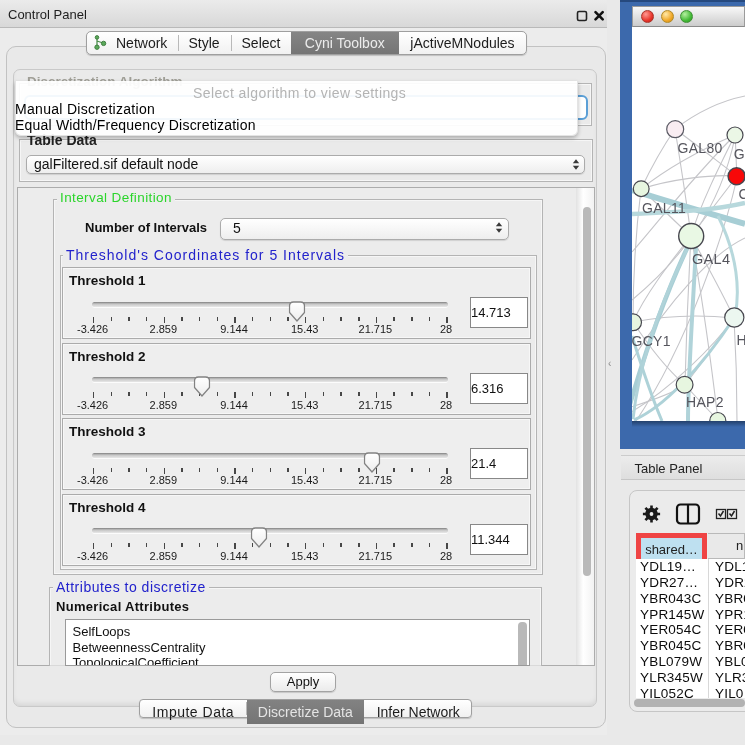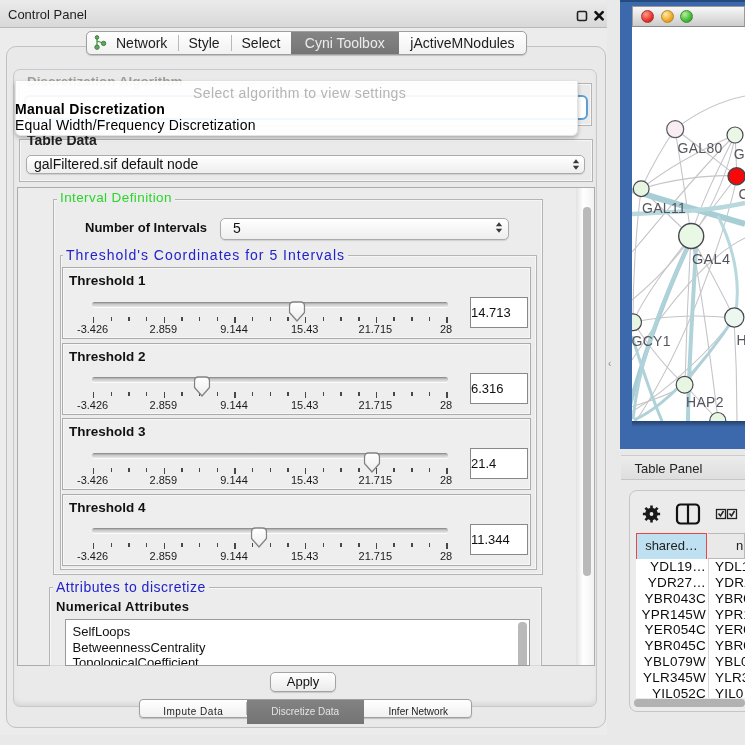--- a/index.html
+++ b/index.html
@@ -55,52 +55,52 @@
 #attrlist { left:64.5px; top:619px; width:465px; height:47px; background:#ffffff; border:1px solid #9a9a9a;
   font-size:13px; color:#111; overflow:hidden; }
 #attrlist div { padding-left:7px; height:15.5px; line-height:15.5px; }
 #attrlist .sb { position:absolute; right:2px; top:2px; width:8.5px; height:60px; border-radius:4px; background:#b9b9b9; padding:0; }
 
 #applybtn { left:270px; top:671.5px; width:66px; height:20px; background:linear-gradient(#ffffff,#ebebeb);
   border:1px solid #a3a3a3; border-radius:5px; font-size:13px; color:#111; text-align:center; line-height:18px;
   box-shadow:0 1px 1px rgba(0,0,0,0.15); }
 #bottabs { left:138.5px; top:698.5px; width:333.5px; height:19.5px; background:linear-gradient(#ffffff,#f0f0f0);
   border:1px solid #9f9f9f; border-radius:4px; box-shadow:0 1px 1px rgba(0,0,0,0.18); }
-#bottabs .seg { position:absolute; top:0; height:24px; font-size:10px; color:#1c1c1c;
+#bottabs .seg { position:absolute; top:0; height:24px; font-size:14px; color:#1c1c1c;
   display:flex; align-items:center; justify-content:center; }
 #bottabs .sel { background:linear-gradient(#828282,#747474); color:#e4e4e4; }
 #bottabs .div { position:absolute; top:2px; width:1px; height:13px; background:#b9b9b9; }
 
 #popup { left:15px; top:81px; width:563px; height:55px; background:rgba(255,255,255,0.93);
   border:1px solid rgba(210,210,210,0.6); border-top:none; border-radius:0 0 6px 6px;
   box-shadow:0 2px 4px rgba(0,0,0,0.28); z-index:30; }
 #popup .hint { position:absolute; left:177px; top:4px; font-size:14px; color:#b4b4b4; letter-spacing:0.4px; }
-#popup .it1 { position:absolute; left:-1px; top:20px; font-size:14px; font-weight:bold; color:#000; letter-spacing:0.3px; }
+#popup .it1 { position:absolute; left:-1px; top:20px; font-size:14px; font-weight:normal; color:#000; letter-spacing:0.3px; }
 #popup .it2 { position:absolute; left:-1px; top:36px; font-size:14px; color:#000; letter-spacing:0.2px; }
 
 #netwin { left:620px; top:0; width:125px; height:449px; background:#3c69ac;
   border-top:2px solid #26497e; }
 #nettitle { left:632px; top:6px; width:113px; height:21px; background:linear-gradient(#f8f8f8,#cccccc);
   border:1px solid #9b9b9b; border-bottom-color:#8a8a8a; }
 .light { position:absolute; top:10px; width:13px; height:13px; border-radius:50%; }
 #netcanvas { left:632px; top:27px; width:113px; height:394px; background:#ffffff; overflow:hidden; }
 #netshadow { left:632px; top:421px; width:113px; height:6px; background:linear-gradient(#23406b,#3c69ac); }
 
 #tpbar { left:621px; top:455px; width:124px; height:25px; background:linear-gradient(#ececec,#dedede);
   border-top:1px solid #cccccc; border-bottom:1px solid #c6c6c6; }
 #tpbar .t { position:absolute; left:13.5px; top:5px; font-size:13px; color:#222; }
 #tablebox { left:629px; top:490px; width:124px; height:222px; background:#ebebeb;
   border:1px solid #c6c6c6; border-radius:8px; }
 #thead1 { left:636px; top:533px; width:71px; height:38px; background:#bee0f0;
-  border:1px solid #ef4444; font-size:13px; color:#222; text-align:center; line-height:24px; }
+  border:5px solid #ef4444; font-size:13px; color:#222; text-align:center; line-height:24px; }
 #thead2 { left:708px; top:533px; width:37px; height:26px; background:#e9e9e9;
   border:1px solid #b9b9b9; border-left:none; font-size:13px; color:#222; line-height:24px; padding-left:28px; }
 #tbodyarea { left:636px; top:559px; width:109px; height:139px; background:#ffffff; overflow:hidden; font-size:13.5px; color:#0c0c0c; letter-spacing:0.2px; }
 #tbodyarea .r { position:absolute; left:0; width:100%; height:15.9px; line-height:15.9px; }
-#tbodyarea .c1 { position:absolute; left:4px; width:66px; text-align:right; }
+#tbodyarea .c1 { position:absolute; left:4px; width:66px; text-align:left; }
 #tbodyarea .c2 { position:absolute; left:79px; white-space:nowrap; }
 #tbodyarea .cdiv { position:absolute; left:71.5px; top:0; width:1px; height:139px; background:#d8d8d8; }
 #hscroll { left:634px; top:698.5px; width:111px; height:8px; border-radius:4px; background:#b2b2b2; }
 </style>
 </head>
 <body>
 
 <div class="abs" id="titlebar">
     <span class="t">Control Panel</span>
   </div>

